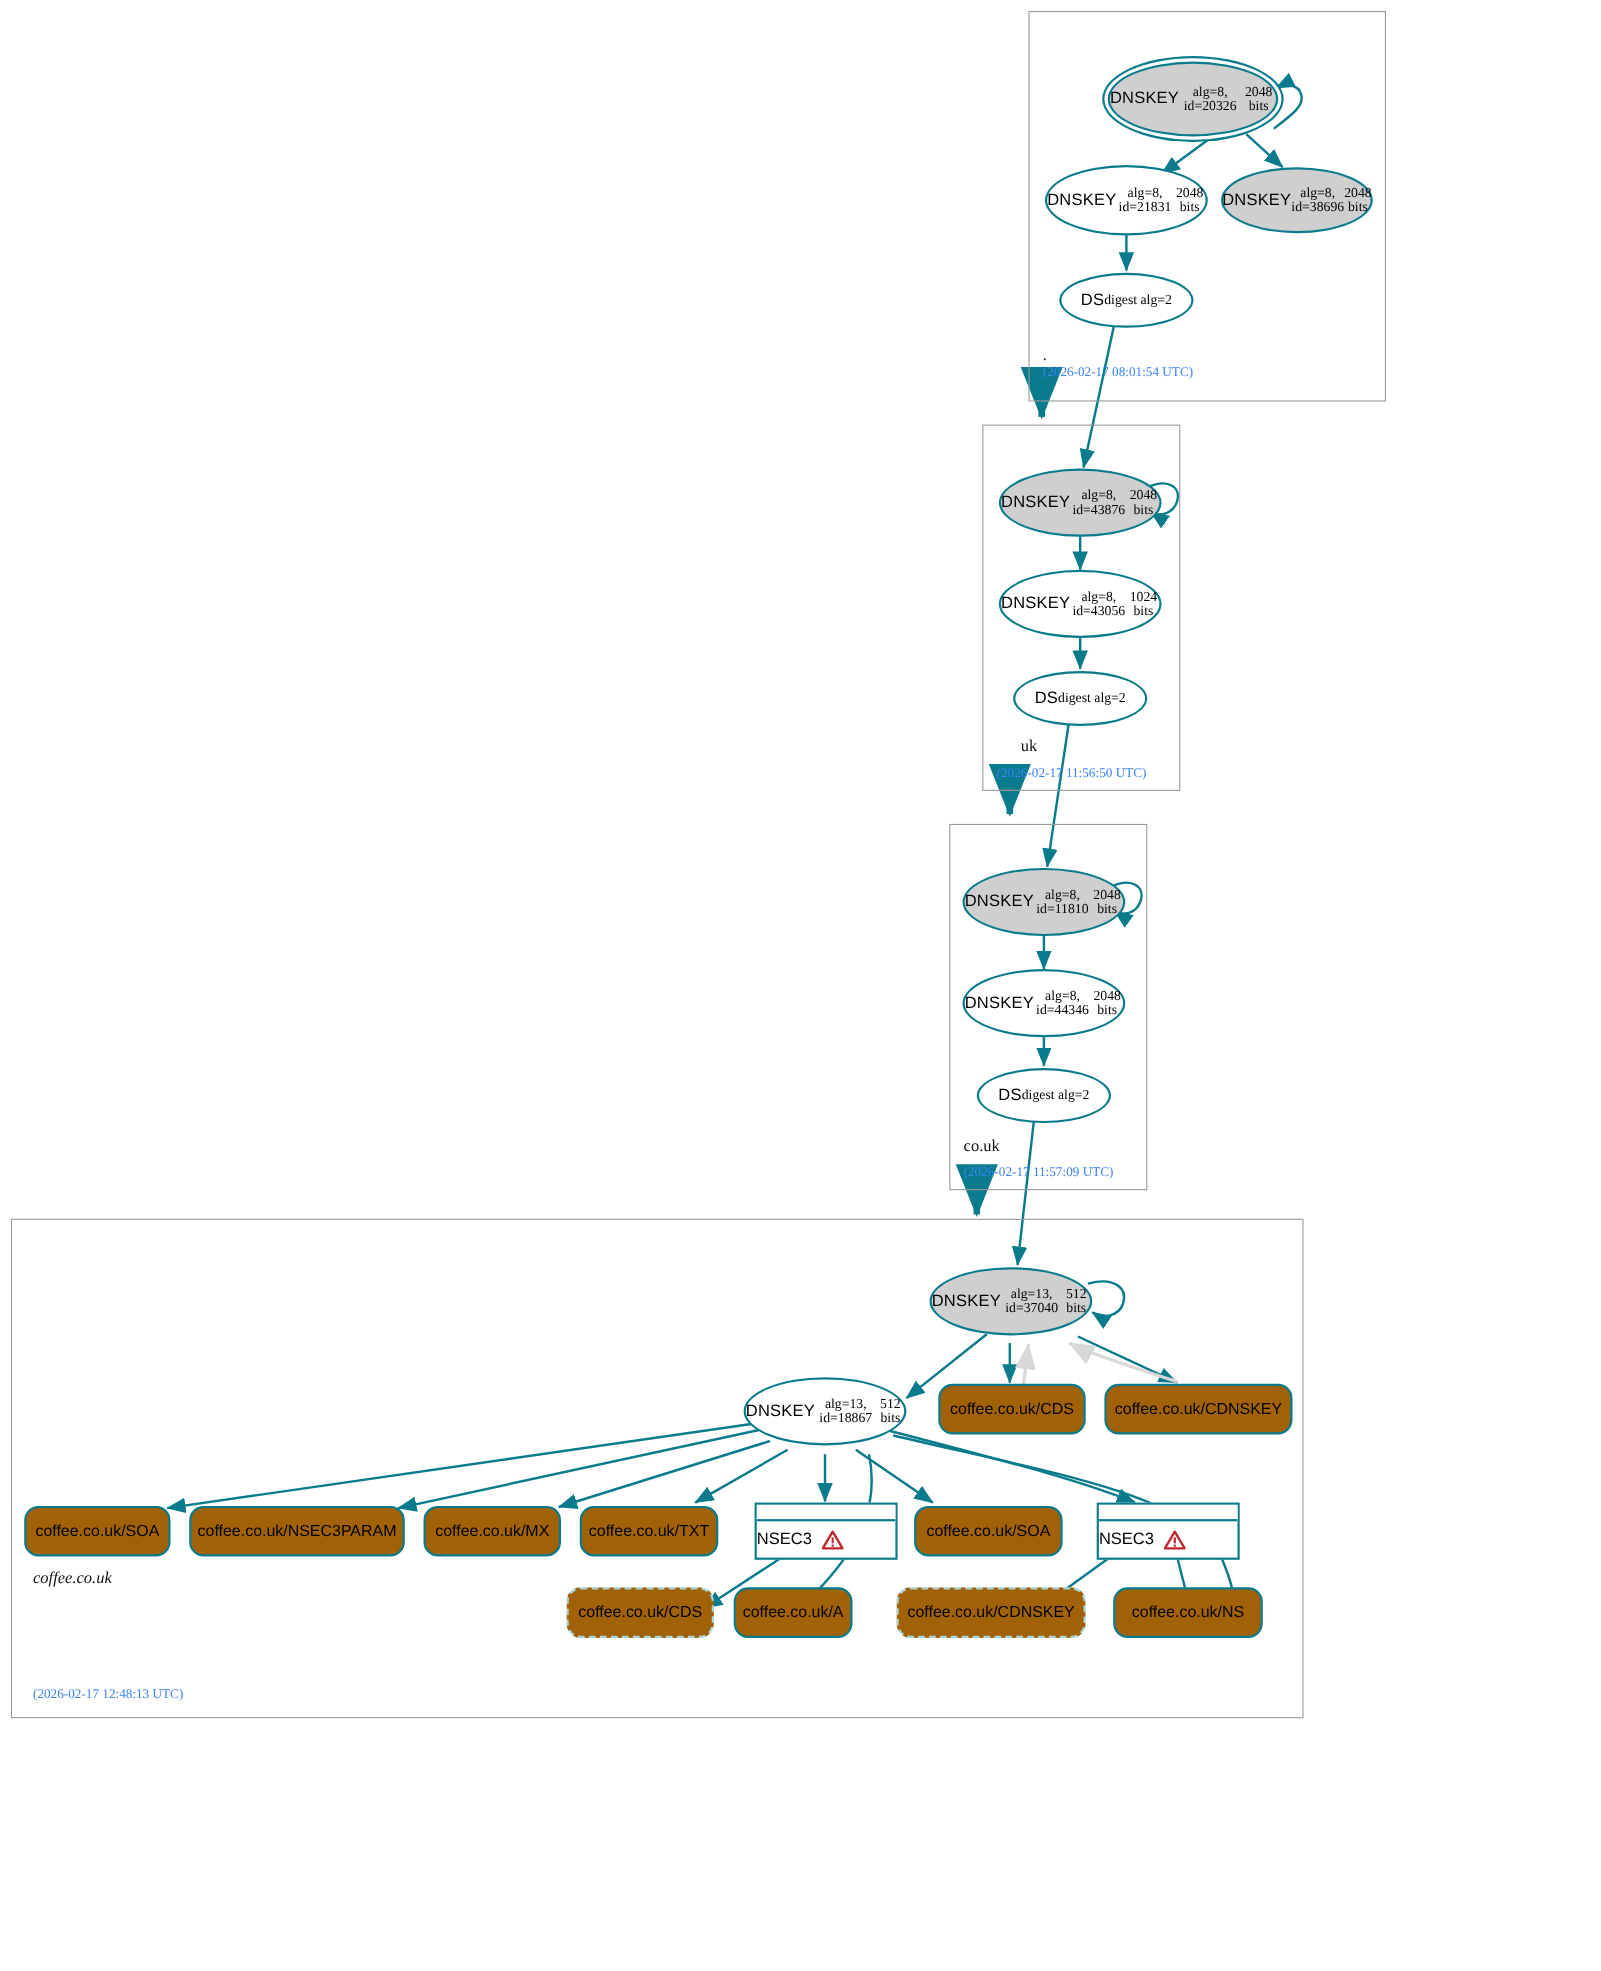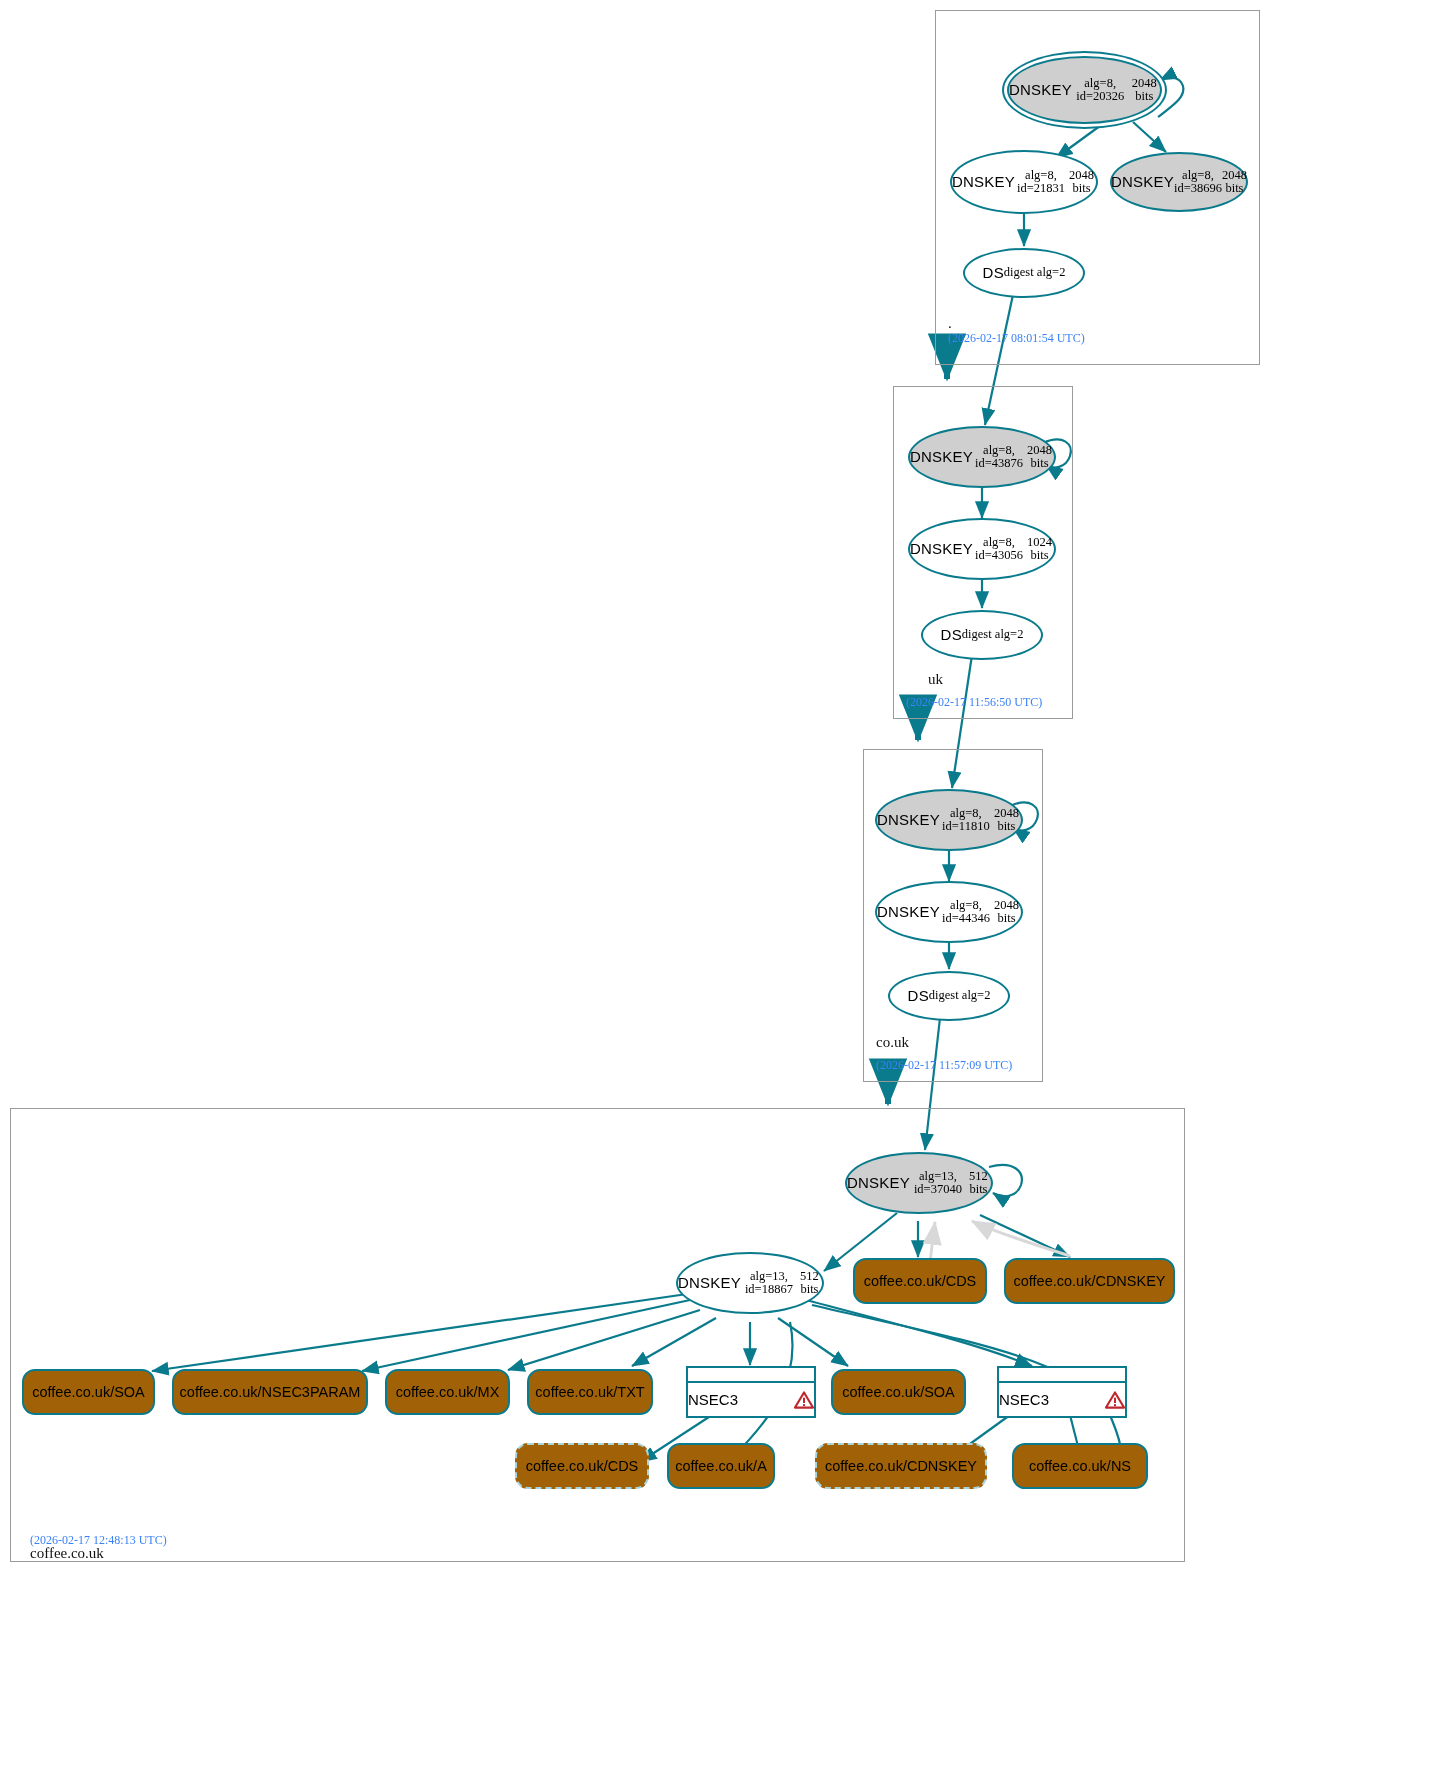--- a/index.html
+++ b/index.html
@@ -24,21 +24,21 @@
   
   .rr{position:absolute;display:flex;align-items:center;justify-content:center;
       border:2.2px solid #0a7b8c;border-radius:13px;background:#a16207;box-sizing:border-box;
       font-family:"Liberation Sans", sans-serif;font-size:14.5px;color:#000;white-space:nowrap;padding:0 10px;}
   .rr.dashed{border:2px dashed #a8d4dc;color:#000;border-radius:13px;}
 
   
   .nsec3{position:absolute;box-sizing:border-box;border:2.2px solid #0a7b8c;background:#fff;
          display:flex;flex-direction:column;}
   .nsec3 .band{height:13px;border-bottom:2.2px solid #0a7b8c;background:#fff;flex:none;}
-  .nsec3 .body{flex:1;display:flex;align-items:center;justify-content:space-between;gap:9px;
+  .nsec3 .body{flex:1;display:flex;align-items:center;justify-content:flex-start;gap:9px;
                font-family:"Liberation Sans", sans-serif;font-size:15px;border-radius:15px;}
   .warn{width:20px;height:18px;flex:none;}
 </style>
 </head>
 <body>
 
 <div id="canvas">
 
   <svg class="layer">
     <defs>
@@ -170,21 +170,21 @@
     <div class="t2">alg=8, id=44346</div>
     <div class="t2">2048 bits</div>
   </div>
 
   <div class="ell" style="left:888px;top:971px;width:122px;height:50px;">
     <div class="t1">DS</div>
     <div class="t2">digest alg=2</div>
   </div>
 
   <div class="zonebox" style="left:10px;top:1108px;width:1175px;height:454px;"></div>
-  <div class="zonelabel" style="left:30px;top:1545px;">coffee.co.uk</div>
+  <div class="zonelabel" style="left:30px;top:1427px;font-style:italic;">coffee.co.uk</div>
   <div class="zonetime" style="left:30px;top:1533px;">(2026-02-17 12:48:13 UTC)</div>
 
   <div class="ell gray" style="left:845px;top:1152px;width:148px;height:62px;">
     <div class="t1">DNSKEY</div>
     <div class="t2">alg=13, id=37040</div>
     <div class="t2">512 bits</div>
   </div>
 
   <div class="ell" style="left:676px;top:1252px;width:148px;height:62px;">
     <div class="t1">DNSKEY</div>

